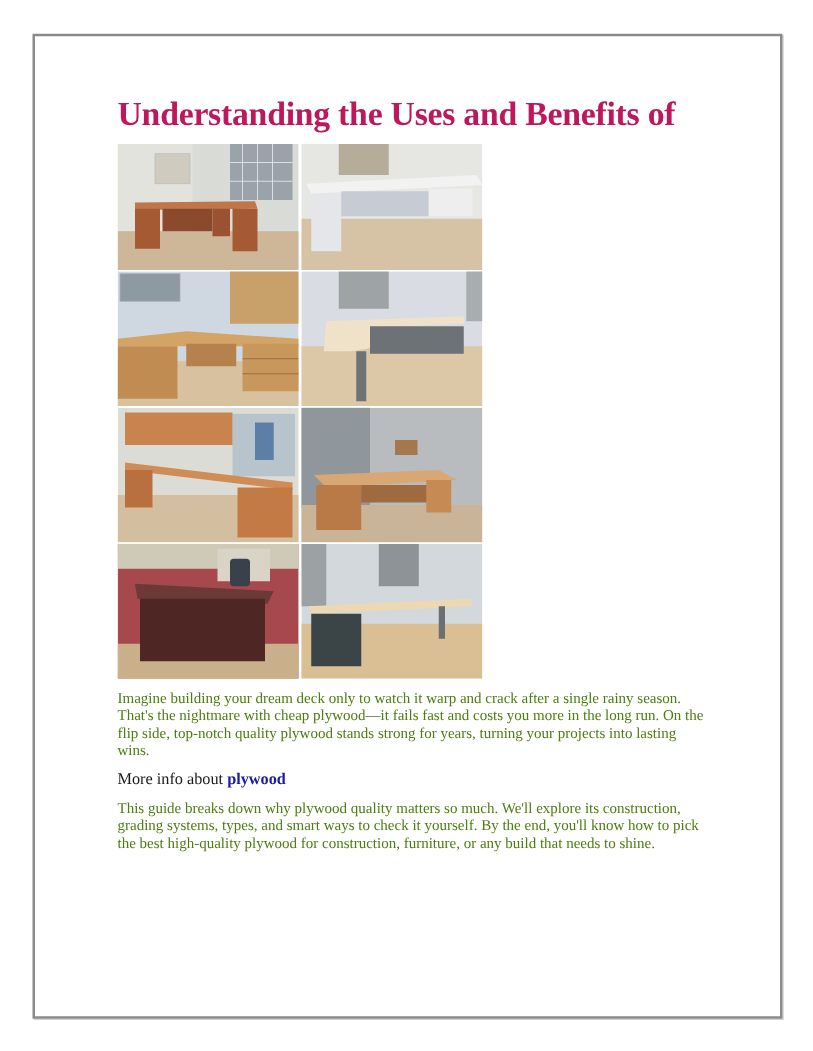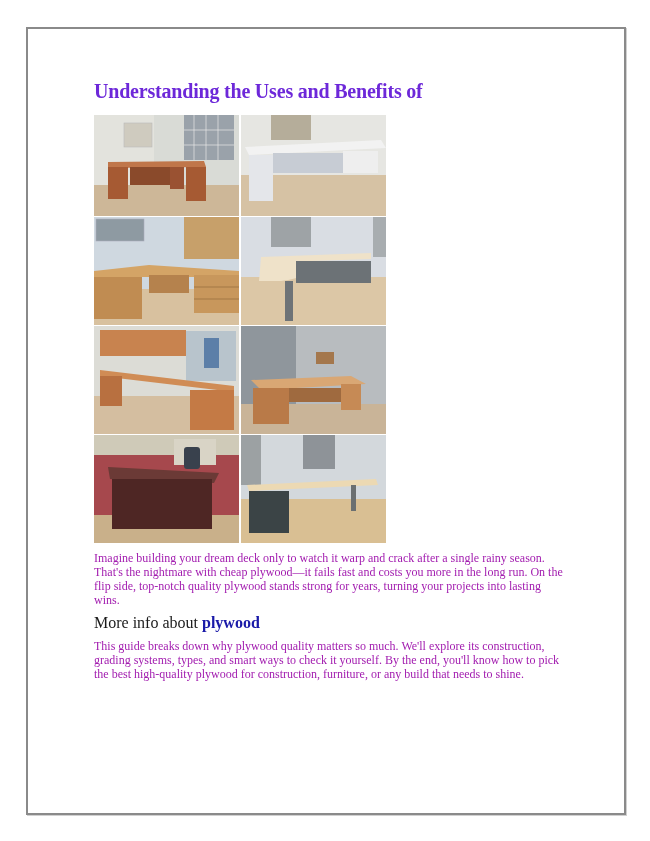--- a/index.html
+++ b/index.html
@@ -5,33 +5,33 @@
   html, body { margin: 0; padding: 0; background: #ffffff; }
   body { width: 650px; height: 841px; position: relative; overflow: hidden; font-family: "Liberation Serif", "DejaVu Serif", serif; }
   .page-frame {
     position: absolute; left: 26px; top: 27px; width: 596px; height: 784px;
     border: 2px solid #8a8a8a; background: #ffffff;
     box-shadow: 1px 1px 0 #d0d0d0;
   }
   .content { position: absolute; left: 94px; top: 76px; width: 470px; color: #111; }
   .title {
     font-family: "Liberation Serif", "DejaVu Serif", serif;
-    font-weight: bold; font-size: 20px; line-height: 31px; margin: 0; color: #6d28d9;
+    font-weight: bold; font-size: 27px; line-height: 31px; margin: 0; color: #be185d;
     letter-spacing: -0.2px;
   }
   .photo-grid {
     margin-top: 8px; width: 292px; height: 427px;
     display: grid; grid-template-columns: 145px 145px; grid-template-rows: 101px 108px 108px 108px;
     column-gap: 2px; row-gap: 1px;
   }
   .photo { position: relative; overflow: hidden; }
   .photo svg { display: block; width: 100%; height: 100%; }
-  .para { font-size: 12px; line-height: 14px; margin: 9px 0 0 0; color: #a21caf; }
+  .para { font-size: 12px; line-height: 14px; margin: 9px 0 0 0; color: #4d7c0f; }
   .para.first { margin-top: 9px; }
-  .more { font-size: 16px; line-height: 14px; margin: 9px 0 0 0; color: #1a1a1a; }
+  .more { font-size: 13px; line-height: 14px; margin: 9px 0 0 0; color: #1a1a1a; }
   .more a { color: #1a1aa8; font-weight: bold; text-decoration: none; }
 </style>
 </head>
 <body>
 
 <div class="page-frame"></div>
 
 <div class="content">
   <h1 class="title">
     <span>Understanding the Uses and Benefits of</span><br>

